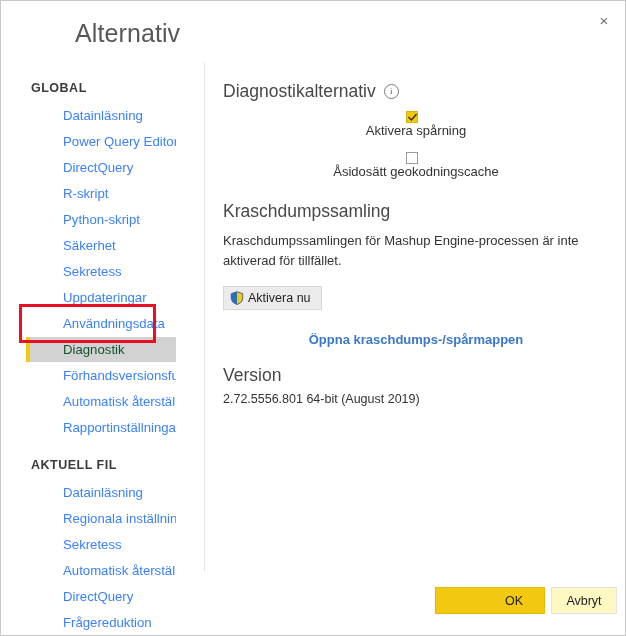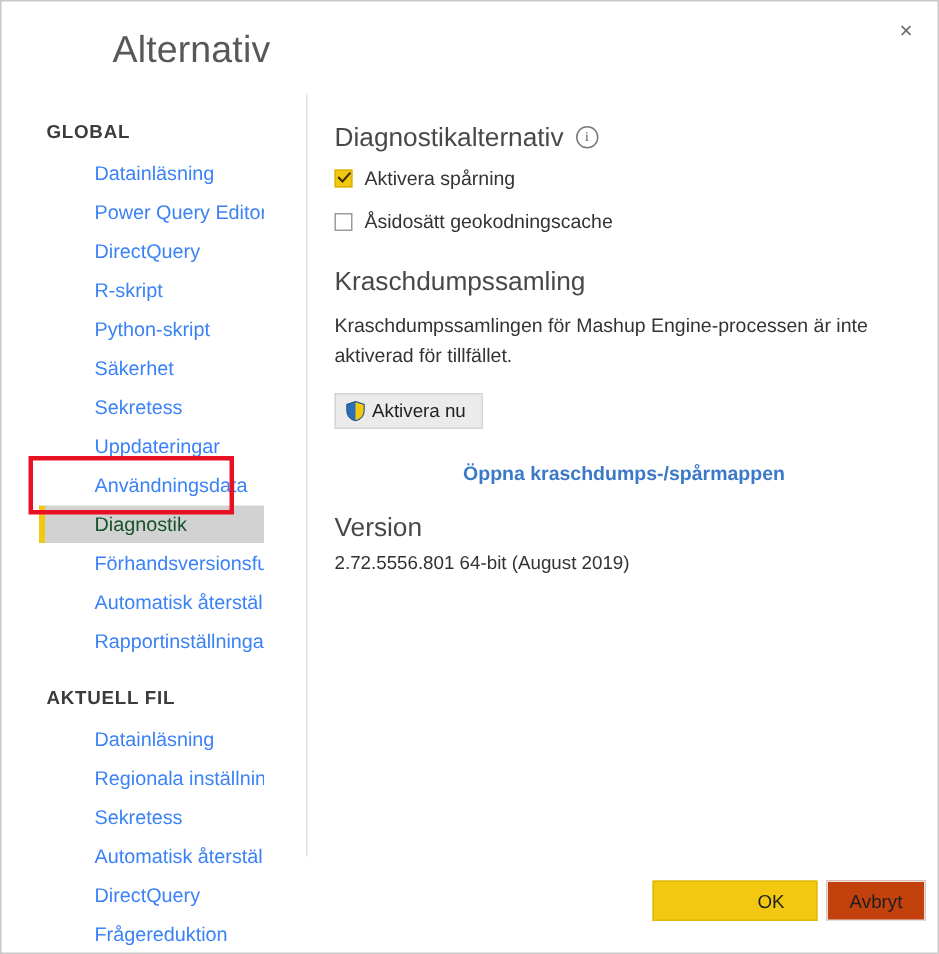--- a/index.html
+++ b/index.html
@@ -146,20 +146,21 @@
     cursor: pointer;
     flex: none;
   }
   .info-icon span { position: relative; top: -0.5px; }
 
   .check-row {
     display: flex;
     align-items: center;
     margin: 9px 0;
     cursor: pointer;
+    flex-direction: column;
   }
   .checkbox {
     width: 12px;
     height: 12px;
     box-sizing: border-box;
     border: 1px solid #9b9b9b;
     background: #ffffff;
     margin-right: 8px;
     display: inline-flex;
     align-items: center;
@@ -250,21 +251,21 @@
   .btn-ok {
     right: 82px;
     width: 60px;
     background: #f2c811;
     border-color: #e0b90b;
     padding-left: 48px;
   }
   .btn-cancel {
     right: 10px;
     width: 64px;
-    background: #c2410c;
+    background: #fef9c3;
     border-color: #e3e3e3;
   }
 
   
   .annotation-box {
     position: absolute;
     left: 18px;
     top: 303px;
     width: 137px;
     height: 39px;

